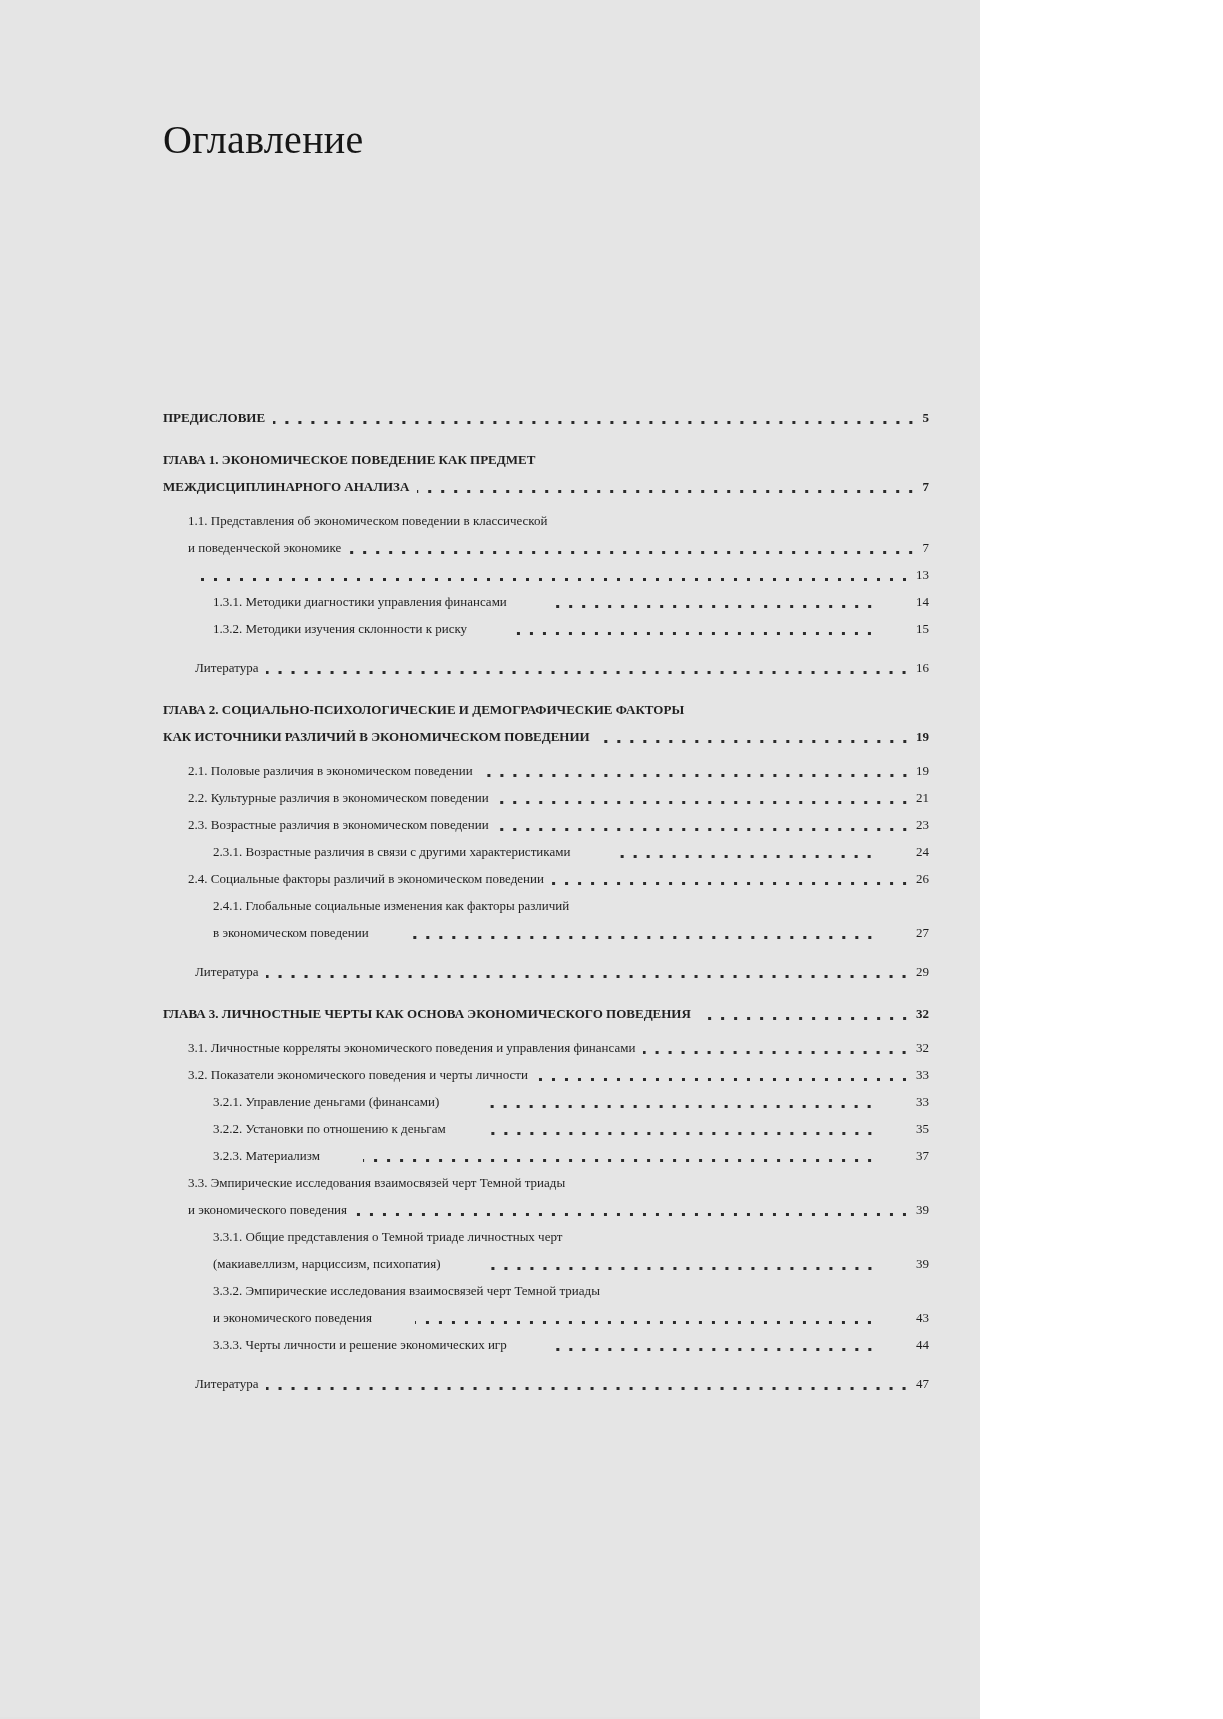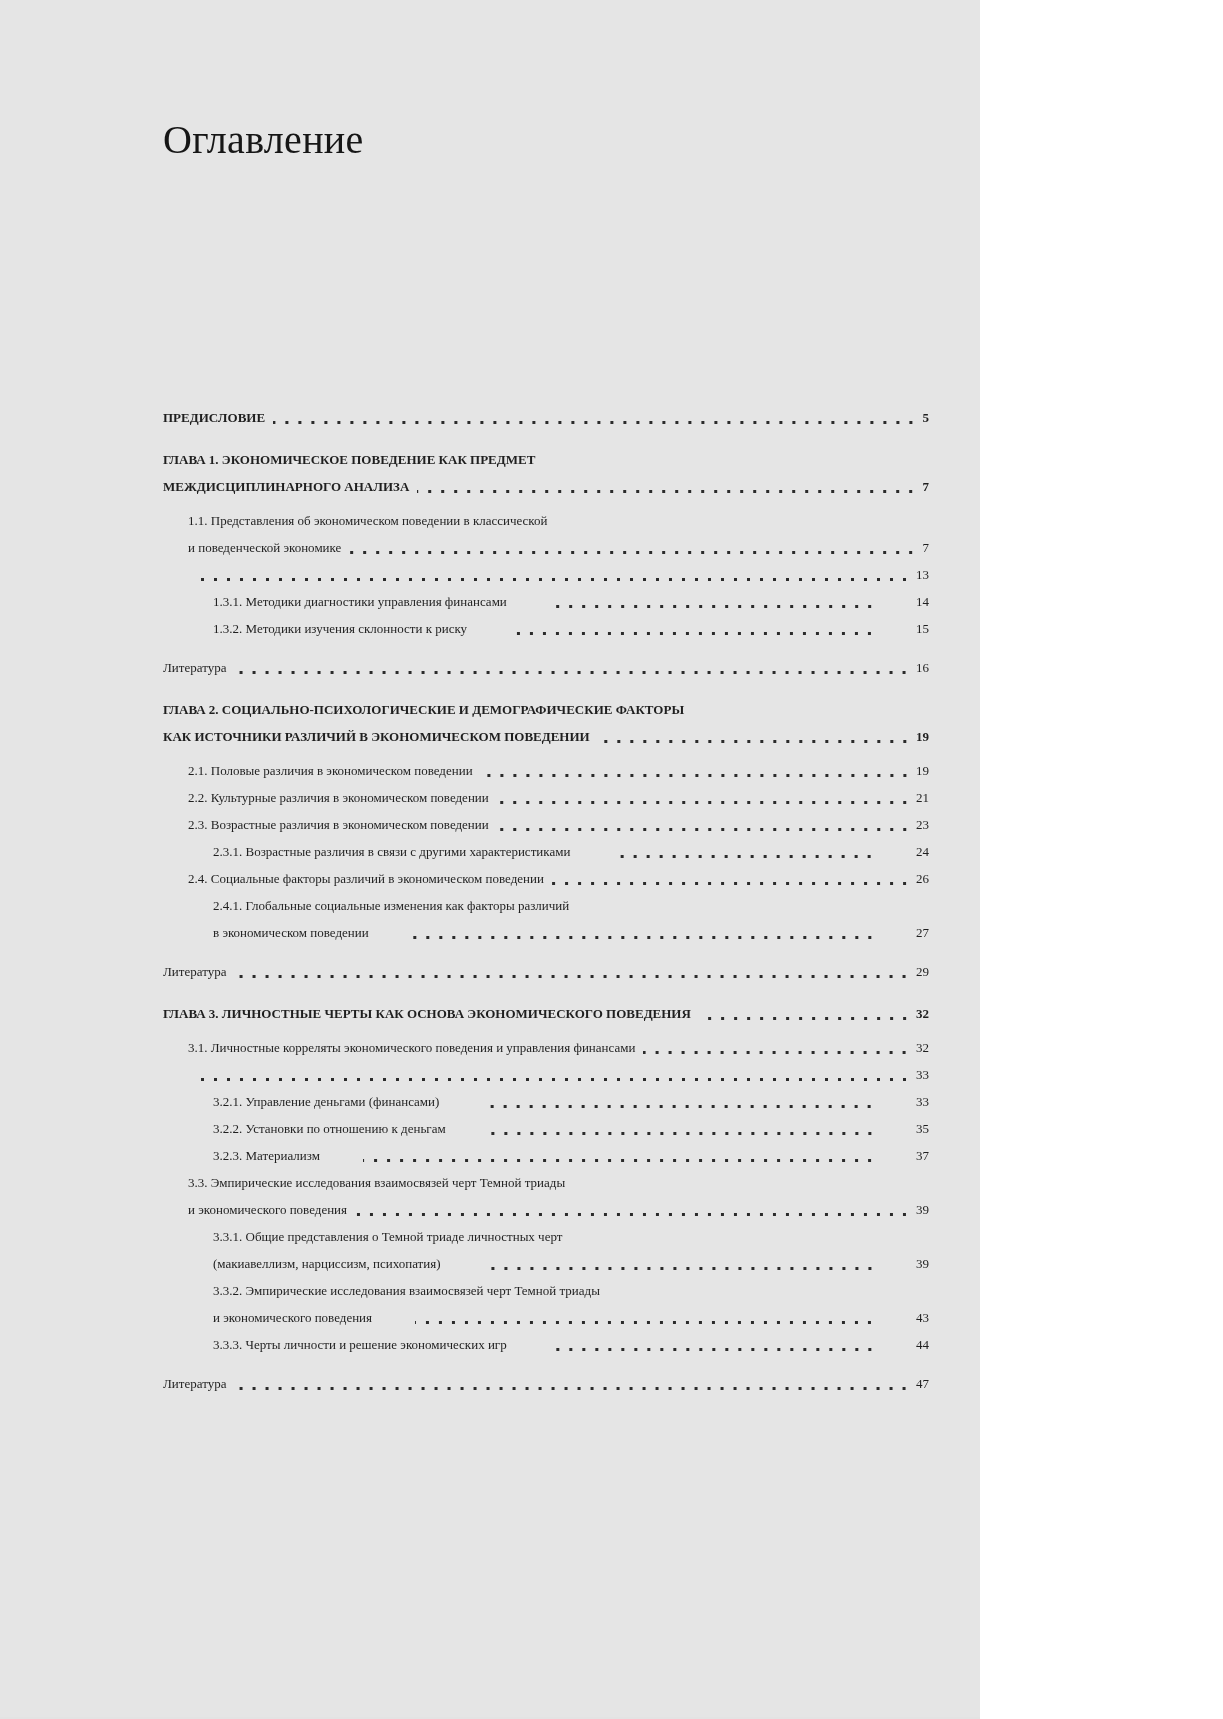--- a/index.html
+++ b/index.html
@@ -39,20 +39,21 @@
   .type-chapter {
     margin-top: 15px;
     margin-bottom: 7px;
     font-weight: 700;
   }
   .type-preface {
     font-weight: 700;
   }
   .type-literature {
     margin-top: 12px;
+    margin-left: 32px;
   }
   .toc-line {
     display: flex;
     align-items: stretch;
     white-space: nowrap;
   }
   .indent-1 .toc-line { padding-left: 25px; }
   .indent-2 .toc-line { padding-left: 50px; gap: 35px; }
   .toc-text {
     flex: 0 0 auto;
@@ -211,20 +212,21 @@
       </div>
       <div class="toc-entry type-item indent-1">
         <div class="toc-line">
           <span class="toc-text">3.1. Личностные корреляты экономического поведения и управления финансами</span>
           <span class="leader"></span>
           <span class="pagenum">32</span>
         </div>
       </div>
       <div class="toc-entry type-item indent-1">
         <div class="toc-line">
+          <span class="toc-text">3.2. Показатели экономического поведения и черты личности</span>
           <span class="leader"></span>
           <span class="pagenum">33</span>
         </div>
       </div>
       <div class="toc-entry type-item indent-2">
         <div class="toc-line">
           <span class="toc-text">3.2.1. Управление деньгами (финансами)</span>
           <span class="leader"></span>
           <span class="pagenum">33</span>
         </div>

